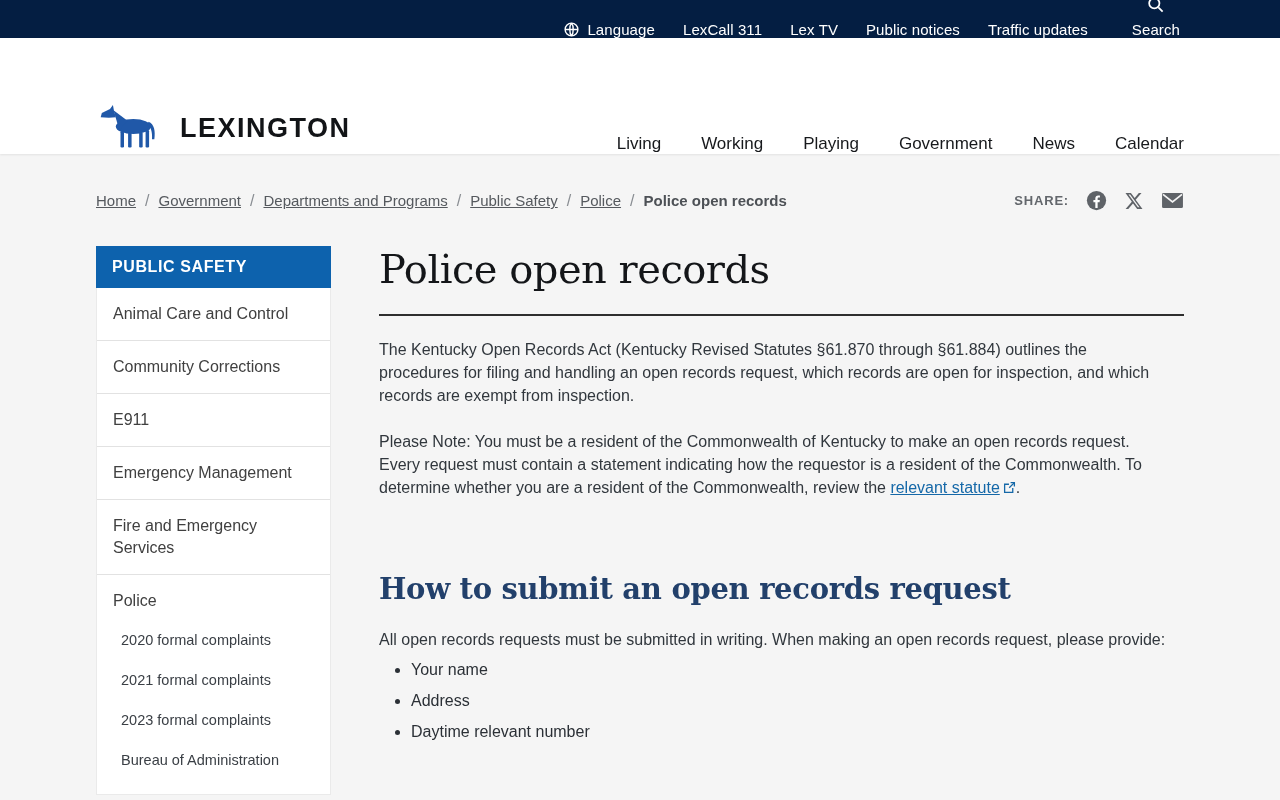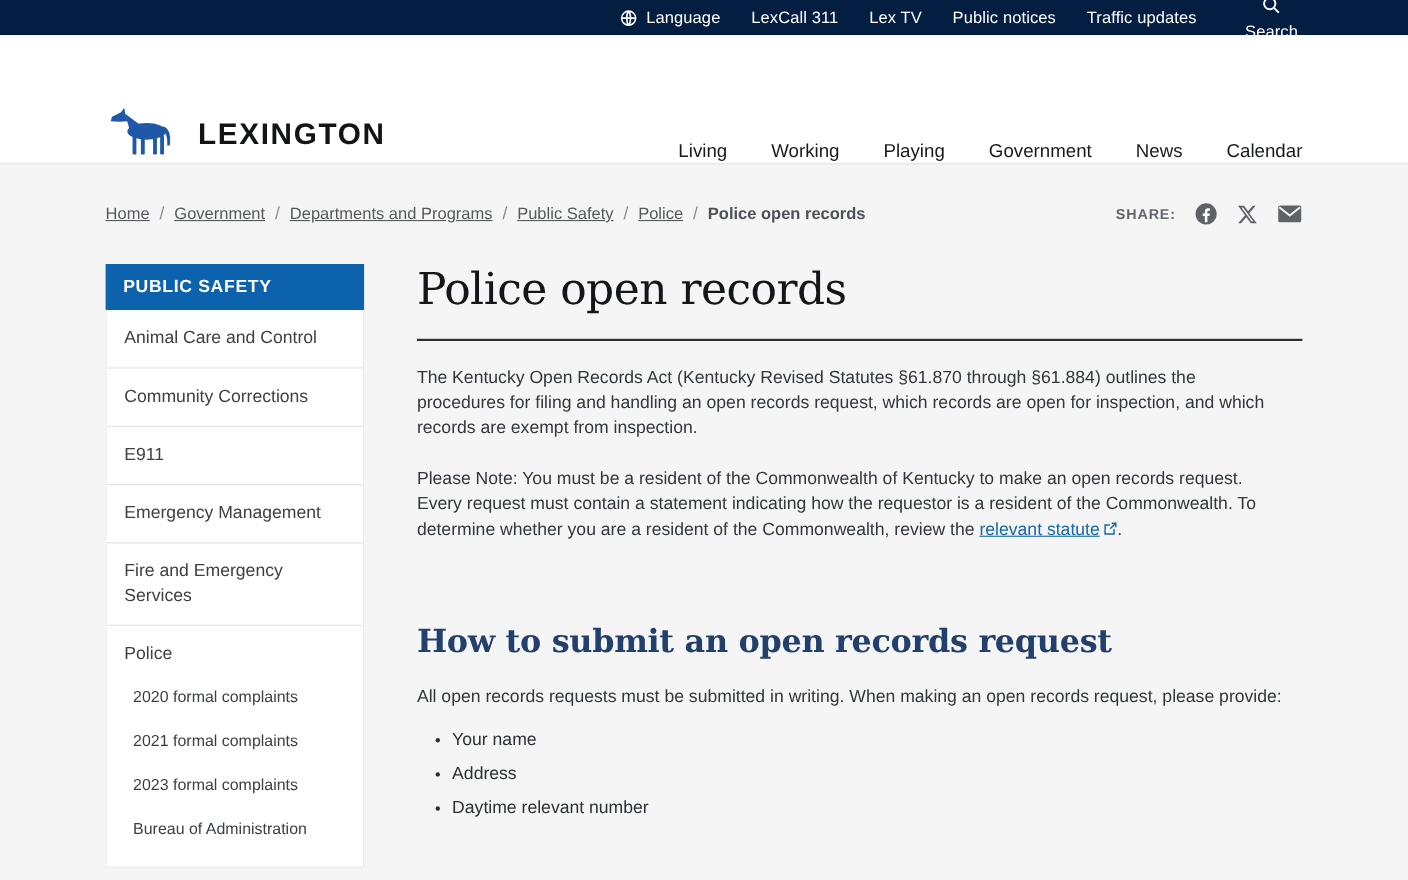--- a/index.html
+++ b/index.html
@@ -6,24 +6,24 @@
   html, body { width: 1280px; height: 800px; overflow: hidden; }
   body {
     font-family: "Liberation Sans", sans-serif;
     background: #f5f5f5;
     color: #31373d;
   }
   a { text-decoration: none; cursor: pointer; }
 
   
   .topbar {
-    height: 32px;
+    height: 38px;
     background: #041e42;
     display: flex;
-    align-items: center;
+    align-items: flex-end;
     justify-content: flex-end;
     padding: 0 100px 0 0;
   }
   .topbar-item {
     color: #ffffff;
     font-size: 15px;
     font-weight: 500;
     margin-left: 28px;
     display: inline-flex;
     align-items: center;
@@ -117,21 +117,21 @@
   .article a.inline-link { color: #1568a8; text-decoration: underline; }
   .ext-icon { display: inline-block; vertical-align: -1px; margin-left: 3px; }
   .section-heading {
     font-family: "DejaVu Serif", serif;
     font-weight: 700;
     font-size: 29px;
     color: #22406b;
     margin-top: 72px;
     letter-spacing: -.3px;
   }
-  .article ul { margin-top: 16px; padding-left: 32px; }
+  .article ul { margin-top: 7px; padding-left: 32px; }
   .article li { font-size: 16px; line-height: 24px; margin-bottom: 7px; color: #2b3036; }
 </style>
 </head>
 <body>
 
 <div class="topbar">
   <a class="topbar-item">
     <span>
       <svg width="17" height="17" viewBox="0 0 24 24" fill="none" stroke="#ffffff" stroke-width="2">
         <circle cx="12" cy="12" r="9"></circle>

